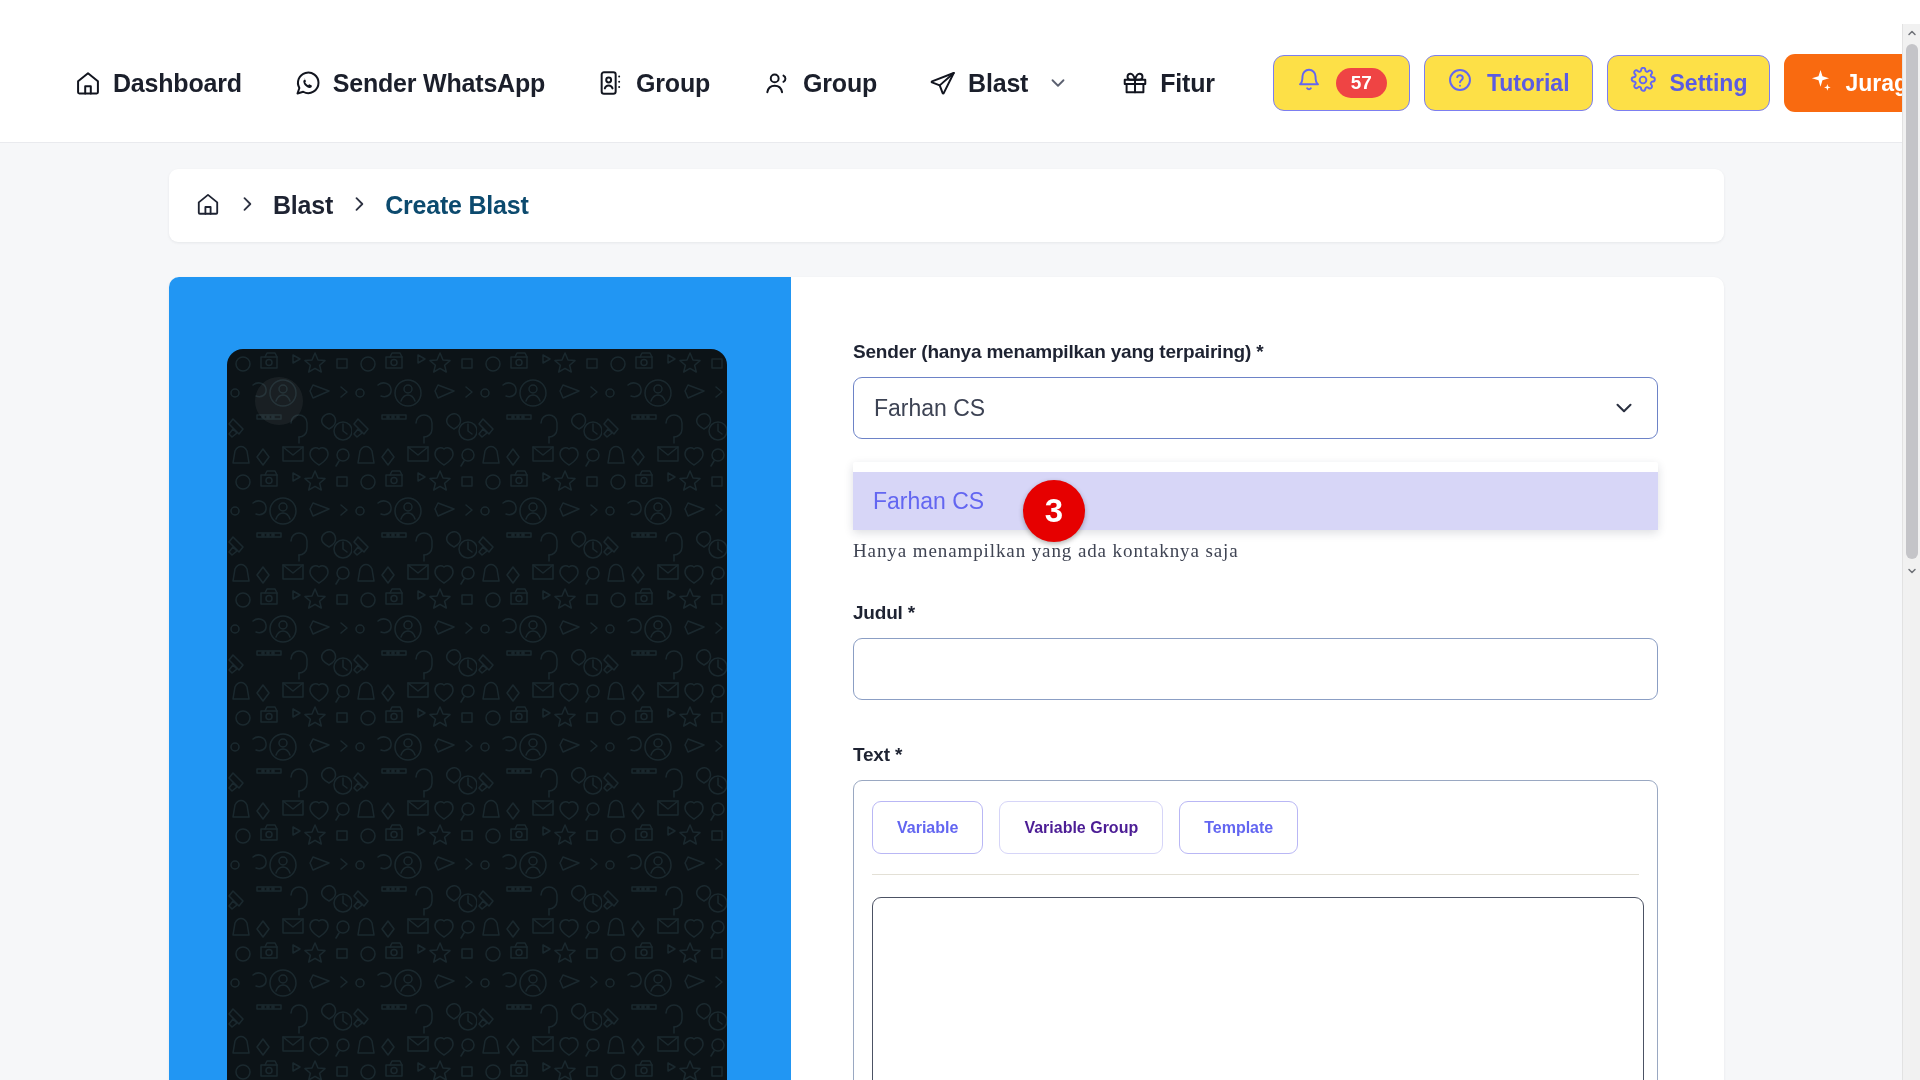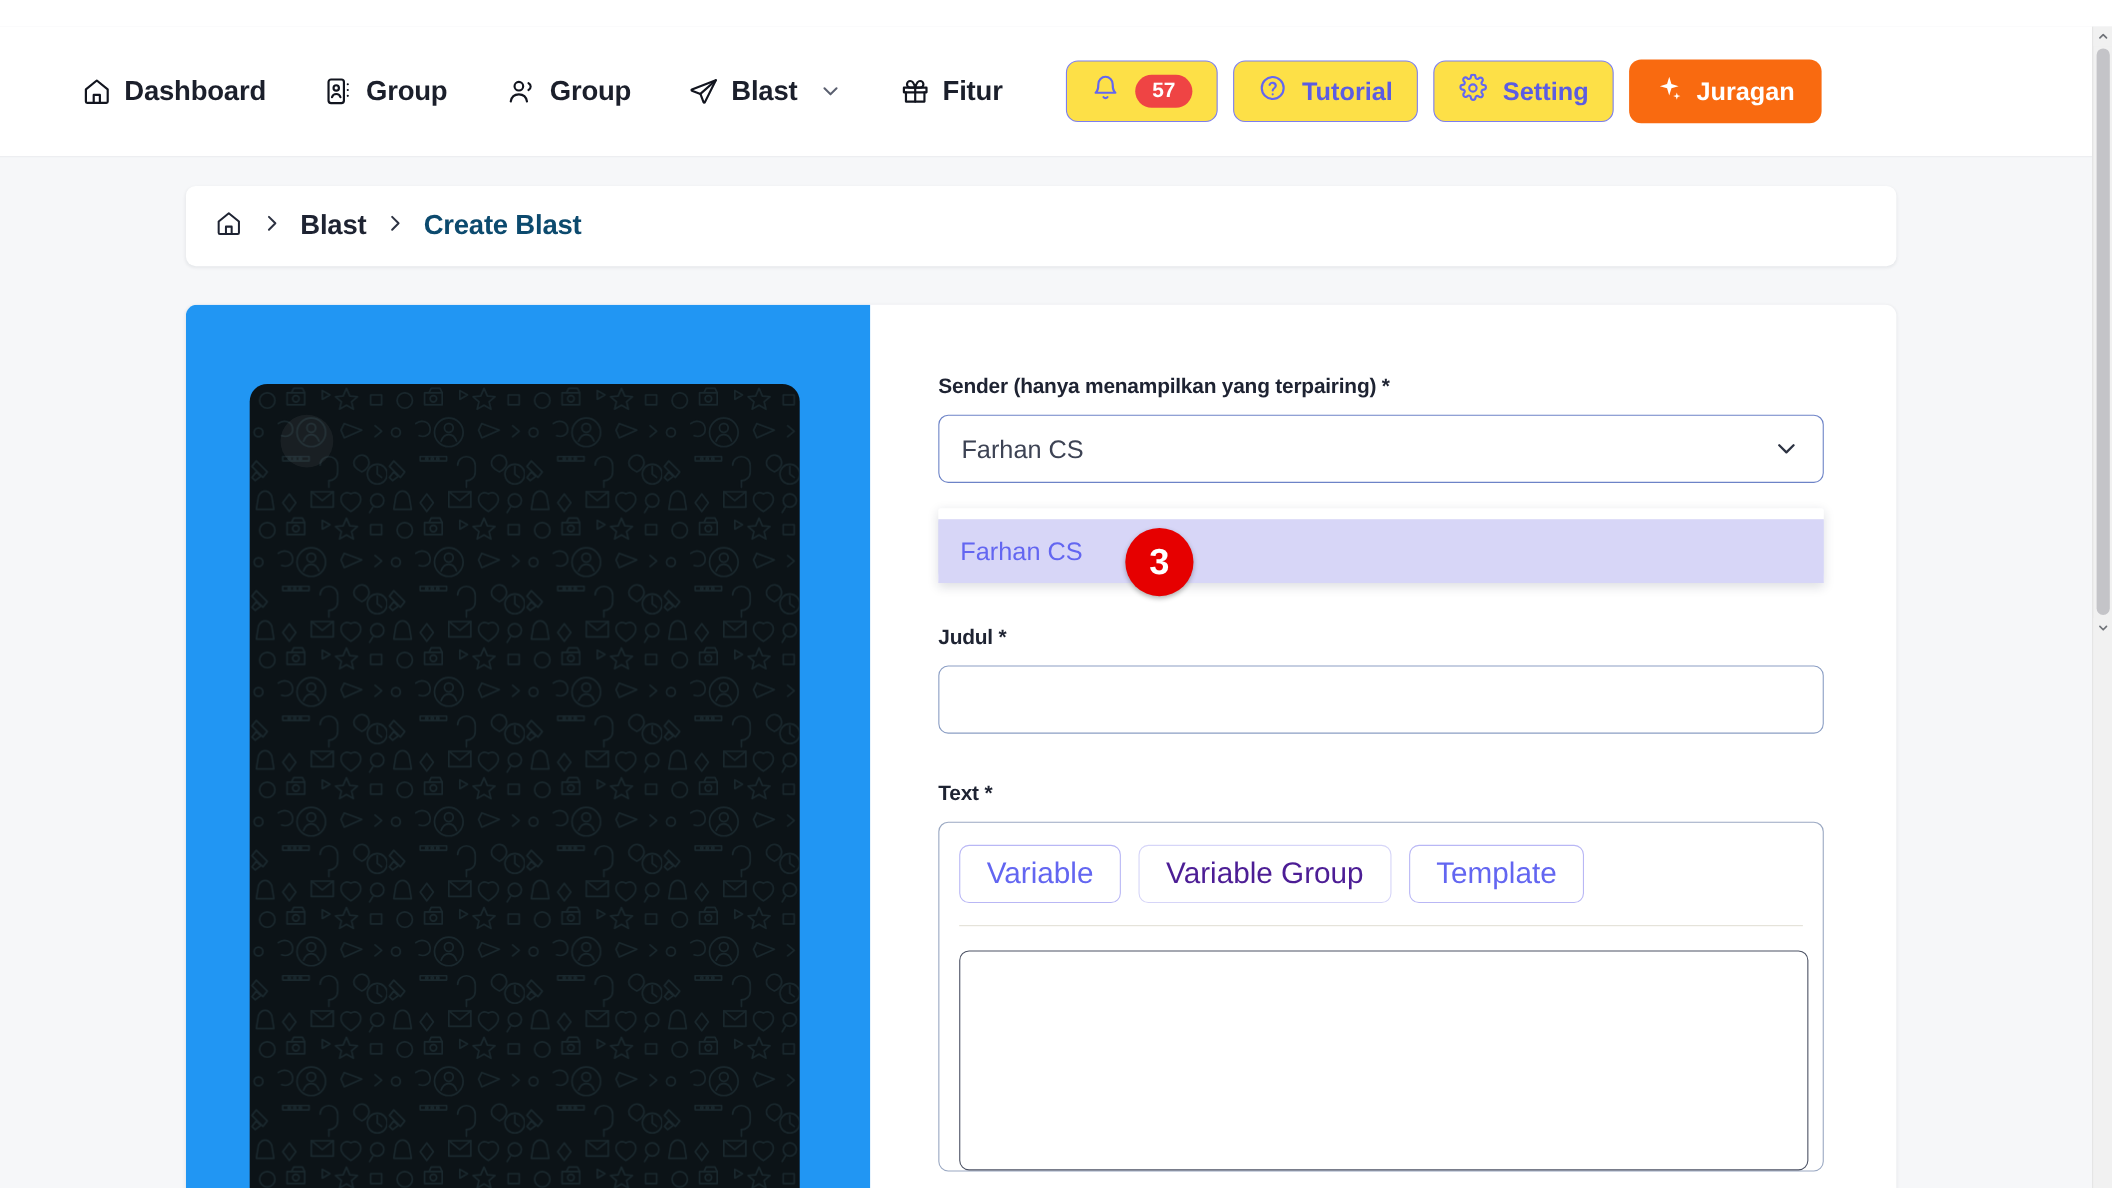--- a/index.html
+++ b/index.html
@@ -193,21 +193,21 @@
     width: 805px;
     border: 1.6px solid #9aa8c2; border-radius: 9px;
     background:#fff;
     padding: 20px 18px 0 18px;
   }
   .toolbar-row { display: flex; gap: 16px; padding-bottom: 20px; border-bottom: 1px solid #e3e0d6; }
   .tool-btn {
     height: 53px; padding: 0 24px;
     border: 1.6px solid #b9b7f5; border-radius: 9px;
     background: #fff; color: #6366f1;
-    font-size: 27px; font-weight: 400;
+    font-size: 16px; font-weight: 700;
     display:flex; align-items:center; justify-content:center;
     cursor: pointer; white-space: nowrap;
   }
   .tool-btn.muted { color: #4c1d95; border-color: #d6d5f8; }
   .editor-area {
     margin-top: 22px;
     width: 772px; height: 200px;
     border: 1.6px solid #4c5264; border-radius: 9px;
     background: #ffffff;
   }
@@ -236,20 +236,29 @@
       <div class="nav-item">
         <span class="ico">
           <svg width="28" height="28" viewBox="0 0 24 24" fill="none" stroke="#12151f" stroke-width="1.7" stroke-linecap="round" stroke-linejoin="round">
             <path d="M3.5 10.5 12 3.6l8.5 6.9V20a1 1 0 0 1-1 1H4.5a1 1 0 0 1-1-1z"></path>
             <path d="M9.6 21v-6.2h4.8V21"></path>
           </svg>
         </span>
         <span>Dashboard</span>
       </div>
 
+      <div class="nav-item">
+        <span class="ico">
+          <svg width="28" height="28" viewBox="0 0 24 24" fill="none" stroke="#12151f" stroke-width="1.7" stroke-linecap="round" stroke-linejoin="round">
+            <path d="M21 11.8a8.8 8.8 0 0 1-13.1 7.7L3 21l1.6-4.7A8.8 8.8 0 1 1 21 11.8z"></path>
+            <path d="M8.6 8.3c.4-.1.7 0 .9.4l.7 1.5c.1.3 0 .6-.2.8l-.4.4c.6 1.2 1.5 2 2.6 2.5l.4-.5c.2-.2.5-.3.8-.2l1.5.7c.3.2.5.5.4.9-.2 1-1 1.5-2 1.4-2.6-.3-5-2.7-5.3-5.3-.1-1 .5-1.8 1.6-2z" fill="#12151f" stroke="none"></path>
+          </svg>
+        </span>
+        <span>Sender WhatsApp</span>
+      </div>
 
       <div class="nav-item">
         <span class="ico">
           <svg width="28" height="28" viewBox="0 0 24 24" fill="none" stroke="#12151f" stroke-width="1.7" stroke-linecap="round" stroke-linejoin="round">
             <rect x="4" y="2.8" width="12" height="18.4" rx="2"></rect>
             <circle cx="10" cy="9.4" r="2.1"></circle>
             <path d="M6.7 16.6c.5-1.6 1.8-2.5 3.3-2.5s2.8.9 3.3 2.5"></path>
             <path d="M19 6.5v.01M19 11v.01M19 15.5v.01"></path>
           </svg>
         </span>
@@ -436,20 +445,21 @@
 
         <div class="group-wrap">
           <div class="select-box">
             <span class="select-val ph">Pilih group</span>
             <span class="caret">
               <svg width="26" height="26" viewBox="0 0 24 24" fill="none" stroke="#2c3242" stroke-width="1.9" stroke-linecap="round" stroke-linejoin="round">
                   <path d="m6 9 6 6 6-6"></path>
                 </svg>
             </span>
           </div>
+          <div class="helper-text">Hanya menampilkan yang ada kontaknya saja</div>
         </div>
 
         <div class="judul-wrap">
           <label class="field-label">Judul *</label>
           <div class="text-input">
             <span class="select-val"></span>
           </div>
         </div>
 
         <div class="text-wrap">

